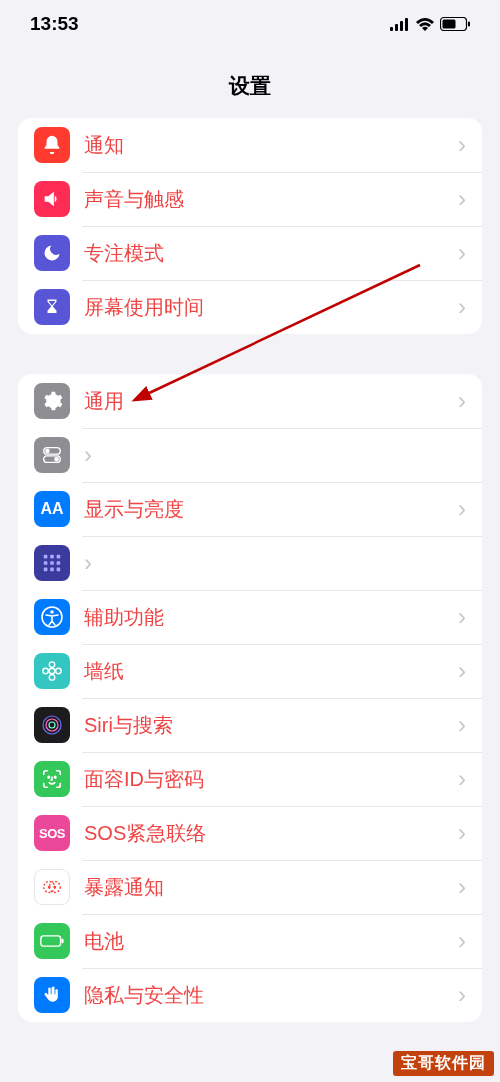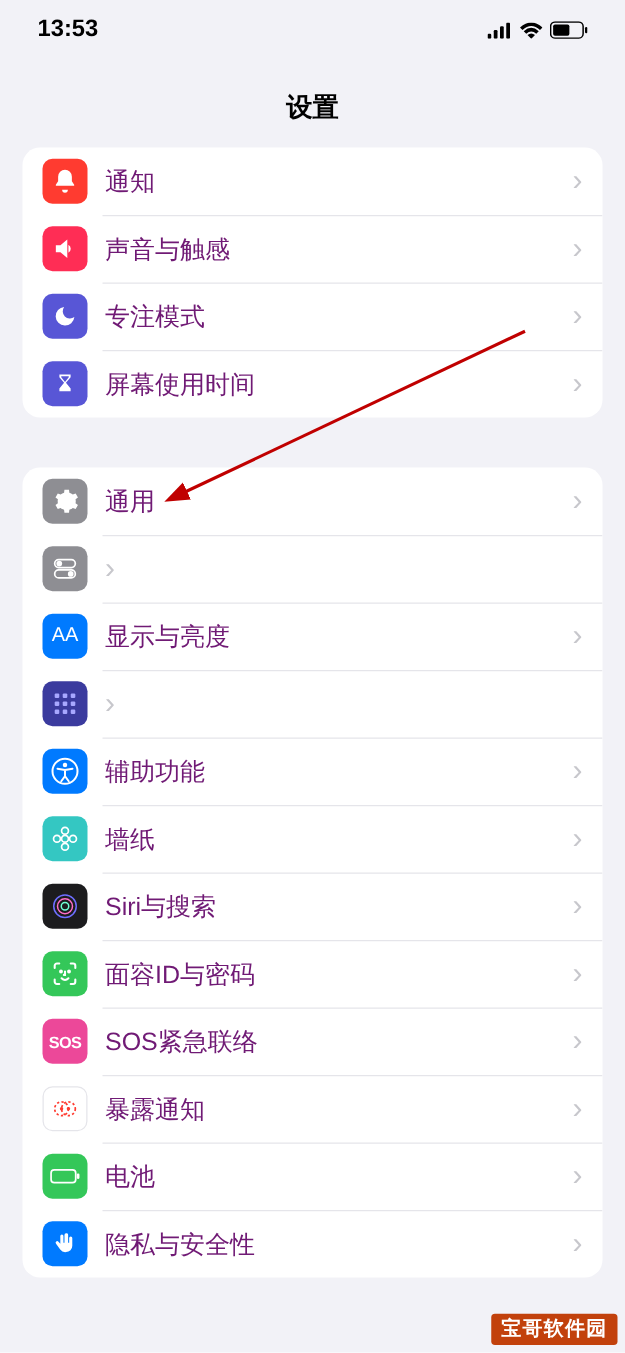--- a/index.html
+++ b/index.html
@@ -52,21 +52,21 @@
     width: 36px;
     height: 36px;
     border-radius: 8px;
     margin-right: 14px;
     flex-shrink: 0;
     display: flex;
     align-items: center;
     justify-content: center;
     color: #fff;
   }
-  .label { flex: 1; font-size: 20px; color: #701a75; }
+  .label { flex: 1; font-size: 20px; color: #ef4444; }
   .chevron { color: #c7c7cc; font-size: 24px; font-weight: 300; }
   .arrow {
     position: absolute;
     pointer-events: none;
   }
   .watermark {
     position: absolute;
     bottom: 6px;
     right: 6px;
     background: #c2410c;
@@ -158,21 +158,21 @@
       <svg width="22" height="22" viewBox="0 0 24 24" fill="#fff">
           <rect x="3" y="4" width="18" height="7" rx="3.5" fill="none" stroke="#fff" stroke-width="1.5"></rect>
           <circle cx="7" cy="7.5" r="2.5"></circle>
           <rect x="3" y="13" width="18" height="7" rx="3.5" fill="none" stroke="#fff" stroke-width="1.5"></rect>
           <circle cx="17" cy="16.5" r="2.5"></circle>
         </svg>
     </div>
     <span class="chevron">›</span>
   </div>
   <div class="row">
-    <div class="icon" style="background:#007aff;font-weight:400;font-size:16px">AA</div>
+    <div class="icon" style="background:#007aff;font-weight:700;font-size:16px">AA</div>
     <span class="label">显示与亮度</span>
     <span class="chevron">›</span>
   </div>
   <div class="row">
     <div class="icon" style="background:#3b3b9e">
       <svg width="22" height="22" viewBox="0 0 24 24" fill="#a8a8ff">
           <rect x="3" y="3" width="4" height="4" rx="1"></rect>
           <rect x="10" y="3" width="4" height="4" rx="1"></rect>
           <rect x="17" y="3" width="4" height="4" rx="1"></rect>
           <rect x="3" y="10" width="4" height="4" rx="1"></rect>

